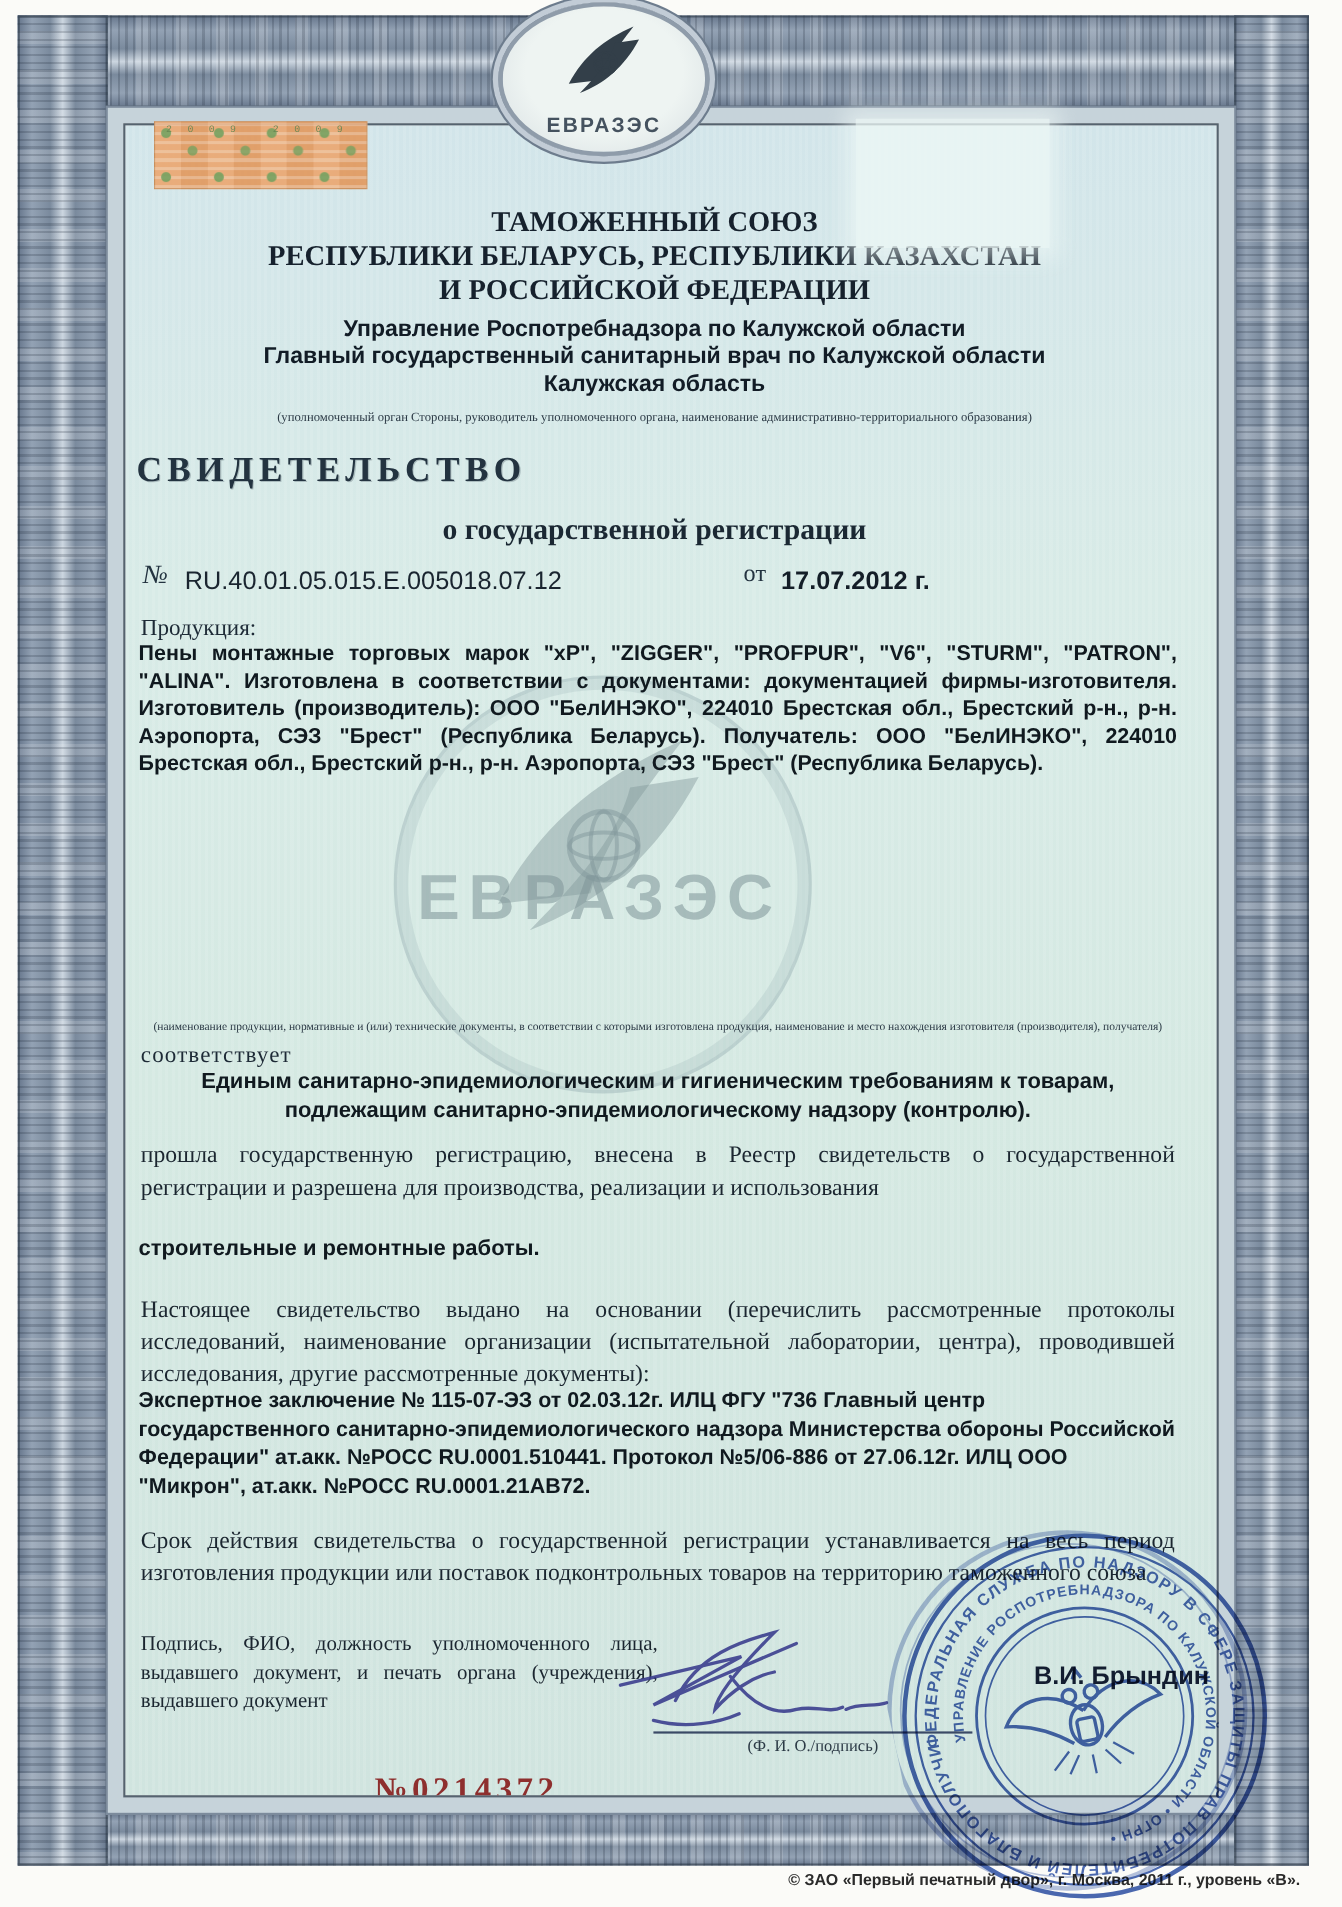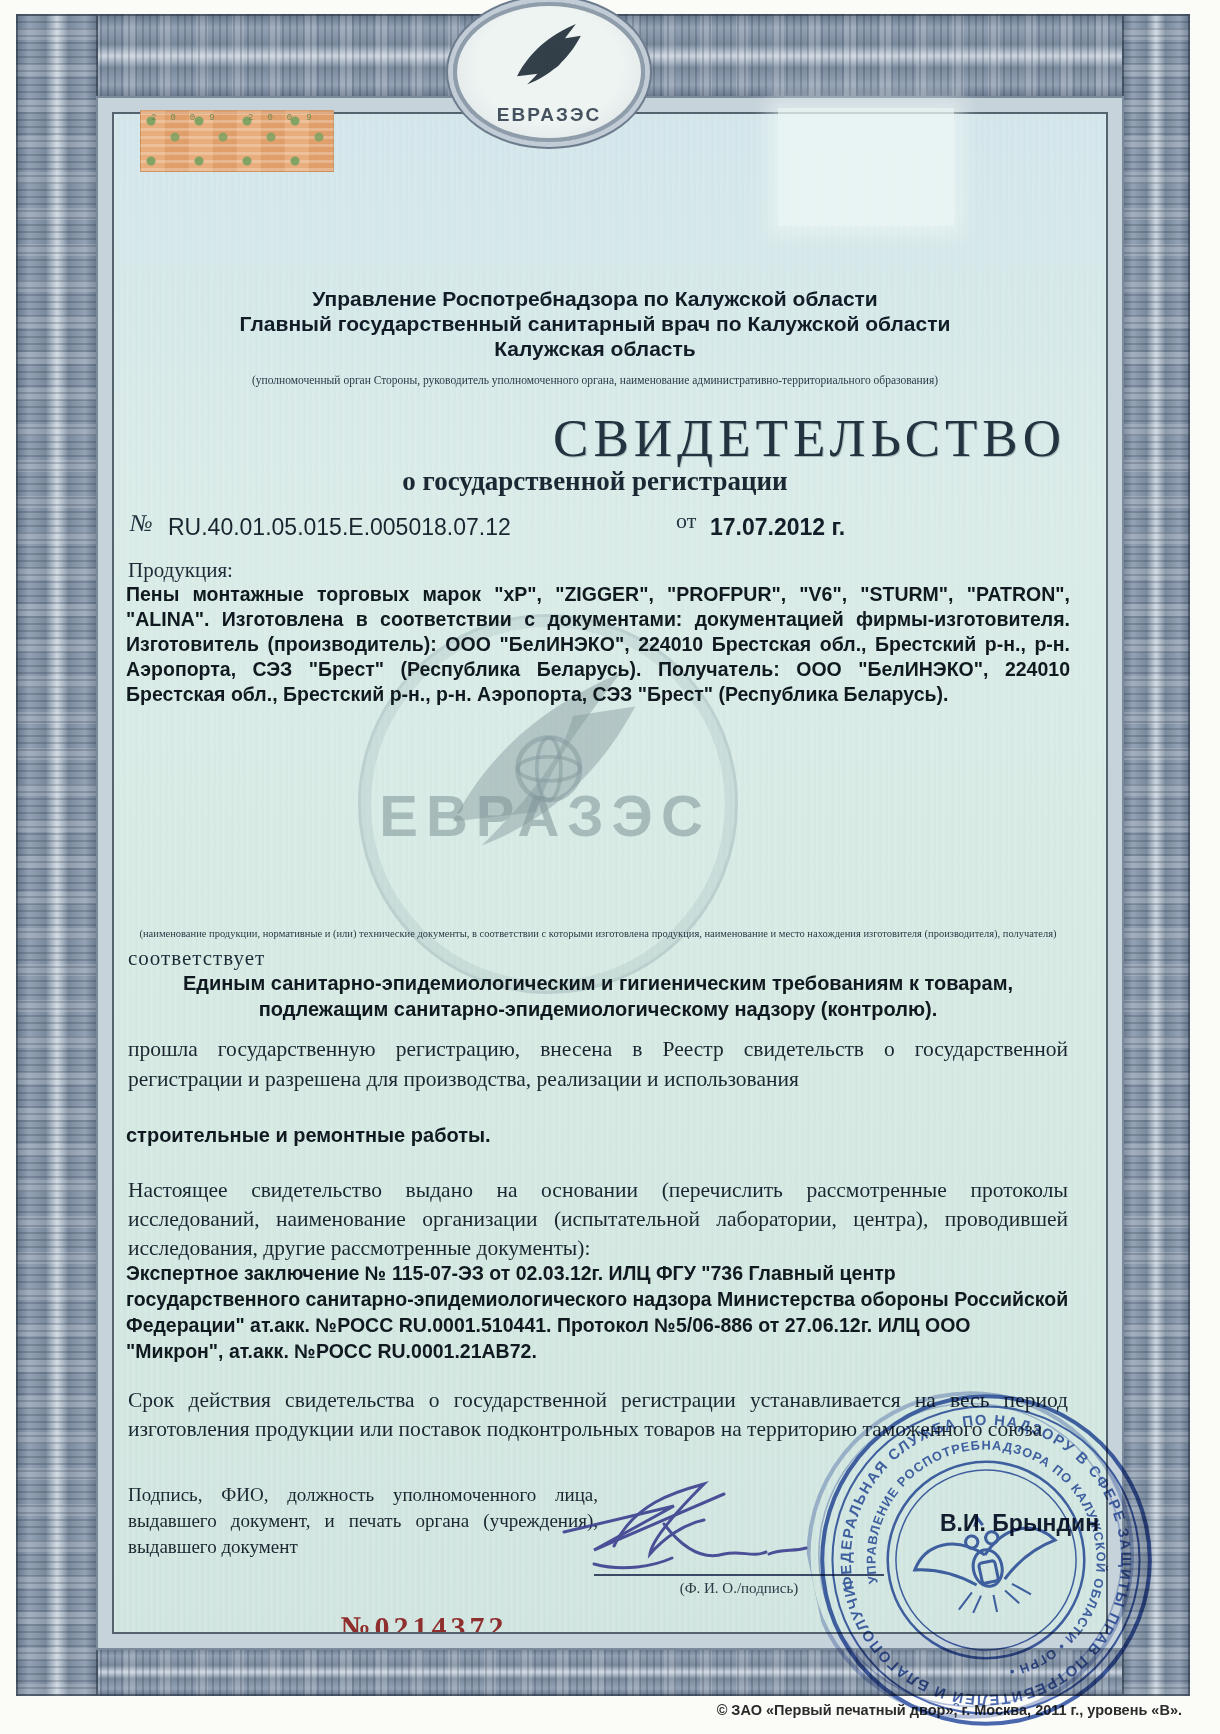--- a/index.html
+++ b/index.html
@@ -64,21 +64,21 @@
     font-size:9px;letter-spacing:14px;color:#5c7f46;opacity:.9;}
 
   .light-patch{position:absolute;left:778px;top:108px;width:176px;height:118px;z-index:2;
     background:rgba(238,248,245,.75);box-shadow:0 0 18px 10px rgba(238,248,245,.55);}
 
   
   .union{top:72px;left:0;right:0;text-align:center;font-weight:bold;font-size:26px;line-height:31px;color:#16212d;}
   .authority{top:172px;left:0;right:0;text-align:center;font-family:"Liberation Sans",sans-serif;
     font-weight:bold;font-size:21px;line-height:25px;color:#121c26;}
   .caption1{top:260px;left:0;right:0;text-align:center;font-size:11.5px;color:#2c3a46;}
-  .cert-title{top:294px;left:0;right:0;text-align:right;font-weight:normal;font-size:53px;
+  .cert-title{top:294px;left:0;right:0;text-align:left;font-weight:bold;font-size:32px;
     letter-spacing:5px;color:#233340;text-shadow:1px 1px 0 rgba(35,51,64,.25);}
   .cert-subtitle{top:352px;left:0;right:0;text-align:center;font-weight:bold;font-size:27px;color:#1b2833;}
 
   .num-label{top:396px;left:6px;font-style:italic;font-size:24px;color:#233340;}
   .num-value{top:400px;left:44px;font-family:"Liberation Sans",sans-serif;font-size:23px;color:#1a2530;}
   .date-label{top:394px;left:552px;font-size:22px;color:#233340;}
   .date-value{top:400px;left:586px;font-family:"Liberation Sans",sans-serif;font-size:23px;font-weight:bold;color:#141e28;}
 
   .product-label{top:444px;left:4px;font-size:21px;color:#1d2a36;}
   .product-text{top:468px;left:2px;width:944px;font-family:"Liberation Sans",sans-serif;font-weight:bold;
@@ -134,20 +134,25 @@
       <path d="M12,74 C28,44 50,26 82,12 C62,38 52,52 47,70 Z" fill="rgba(130,152,156,.45)"></path>
       <path d="M88,26 C72,56 50,74 24,84 C46,62 58,46 62,30 Z" fill="rgba(130,152,156,.45)"></path>
       <circle cx="52" cy="52" r="13" fill="none" stroke="rgba(130,152,156,.5)" stroke-width="2"></circle>
       <ellipse cx="52" cy="52" rx="13" ry="5" fill="none" stroke="rgba(130,152,156,.5)" stroke-width="1.5"></ellipse>
       <ellipse cx="52" cy="52" rx="5" ry="13" fill="none" stroke="rgba(130,152,156,.5)" stroke-width="1.5"></ellipse>
     </svg>
     <div class="wm wm-text">ЕВРАЗЭС</div>
 
     <div class="content">
 
+      <div class="abs union">
+        <div>ТАМОЖЕННЫЙ СОЮЗ</div>
+        <div>РЕСПУБЛИКИ БЕЛАРУСЬ, РЕСПУБЛИКИ КАЗАХСТАН</div>
+        <div>И РОССИЙСКОЙ ФЕДЕРАЦИИ</div>
+      </div>
 
       <div class="abs authority">
         <div>Управление Роспотребнадзора по Калужской области</div>
         <div>Главный государственный санитарный врач по Калужской области</div>
         <div>Калужская область</div>
       </div>
 
       <div class="abs caption1">(уполномоченный орган Стороны, руководитель уполномоченного органа, наименование административно-территориального образования)</div>
 
       <div class="abs cert-title">СВИДЕТЕЛЬСТВО</div>

